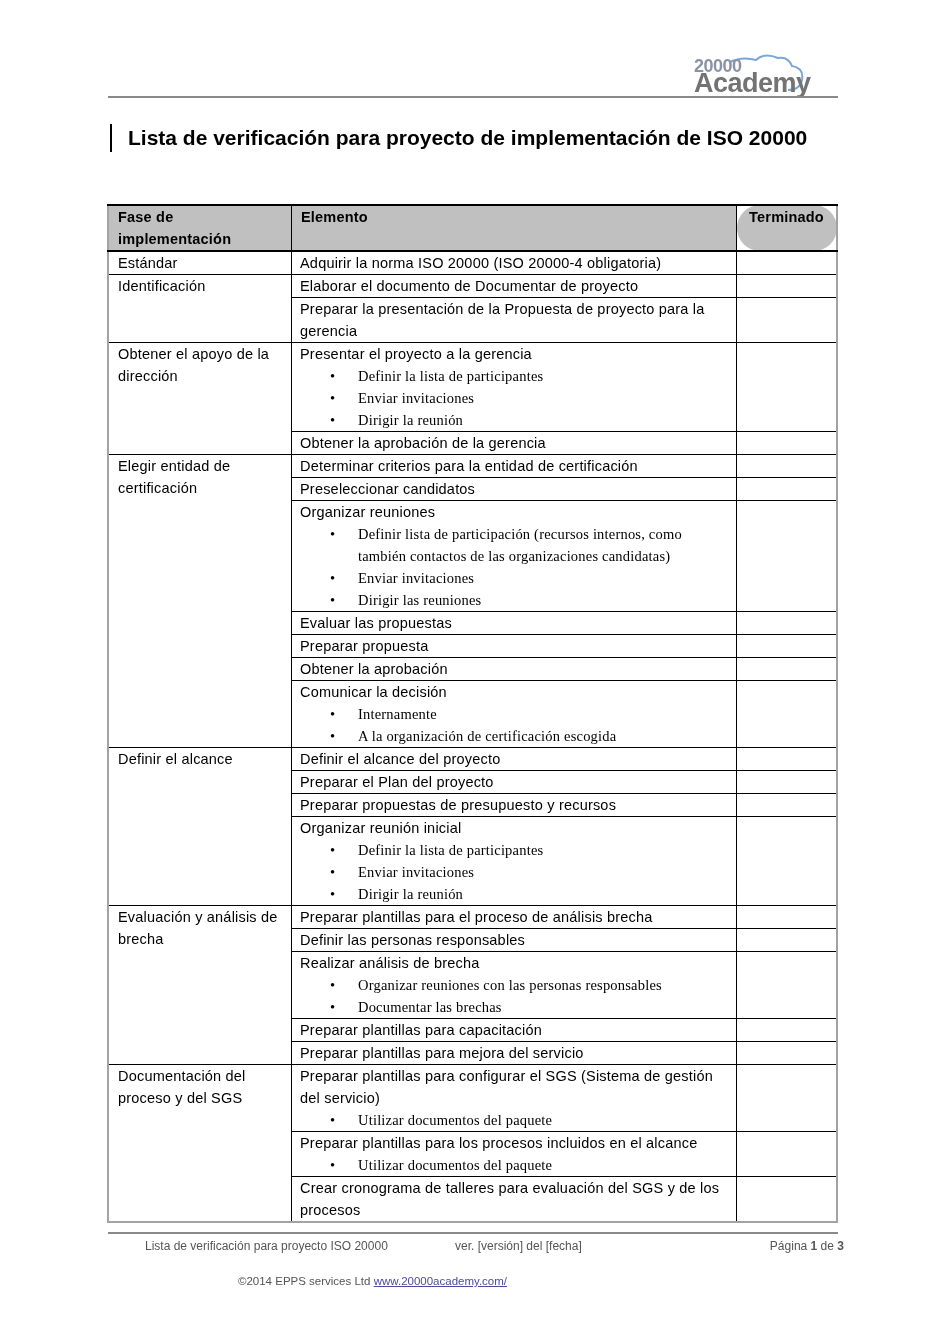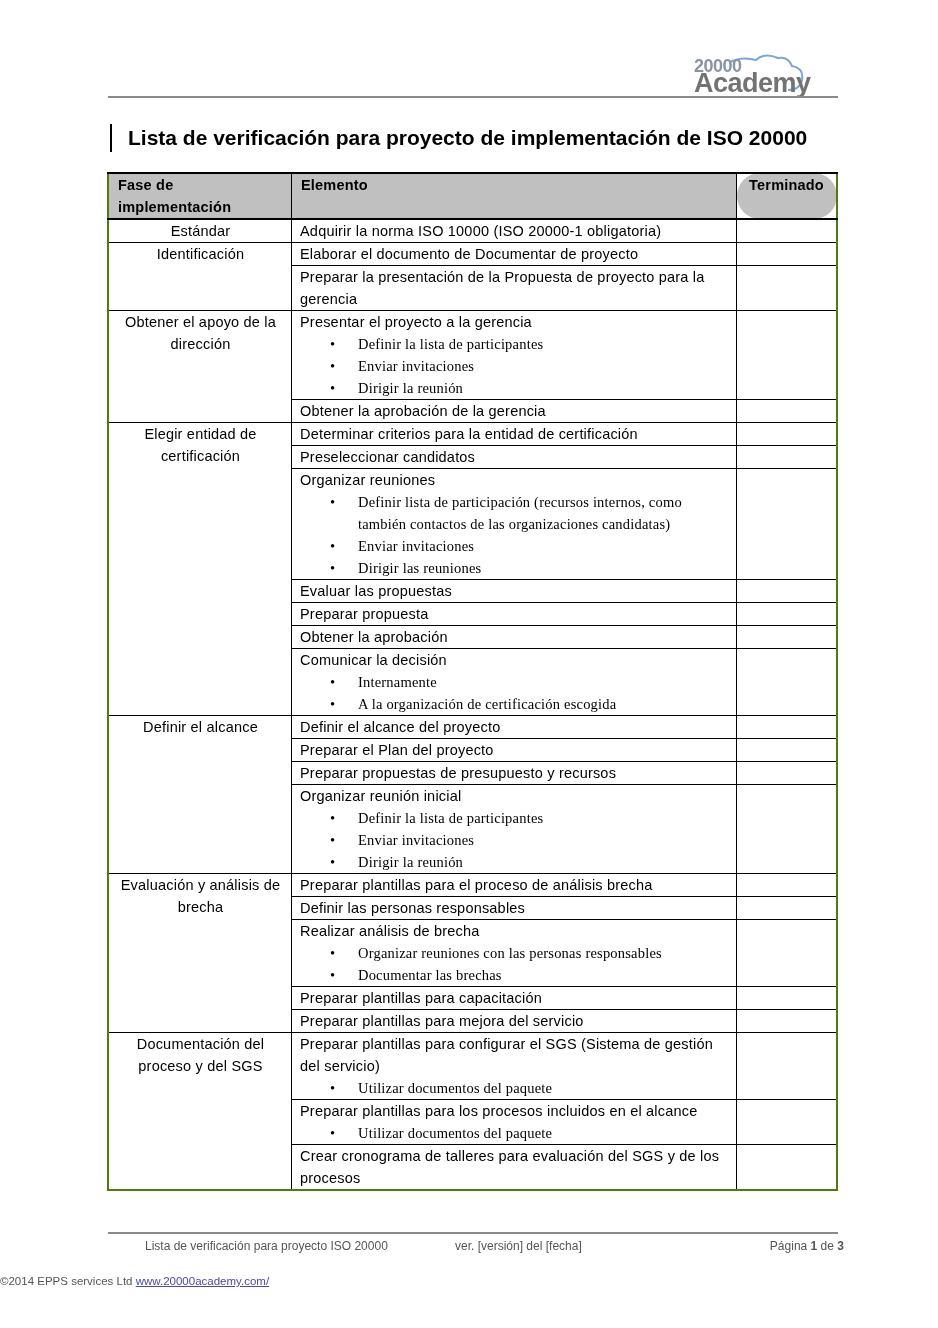--- a/index.html
+++ b/index.html
@@ -6,31 +6,31 @@
   body { width:938px; height:1328px; position:relative; font-family:"Liberation Sans", "DejaVu Sans", sans-serif; color:#000; overflow:hidden; }
   .logo { position:absolute; left:692px; top:56px; width:120px; height:40px; }
   .logo .num { position:absolute; left:2px; top:0; font-size:18px; font-weight:bold; color:#8a93a3; letter-spacing:-0.5px; }
   .logo .acad { position:absolute; left:2px; top:12px; font-size:27px; font-weight:bold; color:#737373; letter-spacing:-0.5px; }
   .logo svg { position:absolute; left:30px; top:-2px; }
   .header-rule { position:absolute; left:108px; top:96px; width:730px; height:2px; background:#8a8a8a; }
   .title { position:absolute; left:110px; top:124px; font-size:21px; font-weight:bold; border-left:2px solid #000; padding-left:16px; line-height:28px; white-space:nowrap; }
   table { position:absolute; left:107px; top:172px; width:731px; border-collapse:collapse; font-size:14.5px; letter-spacing:0.2px; }
   td, th { border:1.5px solid #000; vertical-align:top; padding:0 8px 0 9px; line-height:22px; text-align:left; }
   th { background:#c0c0c0; font-weight:bold; border-width:2px 1.5px; }
-  table { border:2px solid #4d7c0f; }
-  td.phase { width:165px;text-align:center; }
+  table { border:2px solid #a3a3a3;margin-top:32px; }
+  td.phase { width:165px; }
   td.done, th.done { width:82px;border-radius:23px; }
   th.done { text-align:center; padding:0; }
   .line { display:block; }
   .bullet { display:block; position:relative; padding-left:58px;font-family:Liberation Serif, serif; }
   .bullet::before { content:"•"; position:absolute; left:30px; top:0; }
   td.item { padding-left:8px; }
   .footer-rule { position:absolute; left:108px; top:1232px; width:730px; height:1.5px; background:#8a8a8a; }
   .footer { position:absolute; top:1239px; font-size:12px; color:#555; white-space:nowrap;margin-left:28px; }
-  .copyright { position:absolute; top:1275px; left:0; width:745px; text-align:left; font-size:11.5px; color:#555; }
+  .copyright { position:absolute; top:1275px; left:0; width:745px; text-align:center; font-size:11.5px; color:#555; }
   .copyright a { color:#4a4aa0; text-decoration:underline; }
 </style>
 </head>
 <body>
 
 <div class="logo">
   <svg width="86" height="40" viewBox="0 0 86 40">
     <path d="M8 8 Q20 2 34 6 Q42 -2 56 4 Q66 2 70 12 Q82 14 80 26 Q78 36 66 36" fill="none" stroke="#7ba7d8" stroke-width="2"></path>
   </svg>
   <span class="num">20000</span>
@@ -45,21 +45,21 @@
     <tr>
       <th class="phase-h" style="width:165px">Fase de implementación</th>
       <th>Elemento</th>
       <th class="done">Terminado</th>
     </tr>
   </thead>
   <tbody id="tbody">
       <tr>
         <td class="phase" rowspan="1">Estándar</td>
         <td class="item">
-          <span class="line">Adquirir la norma ISO 10000 (ISO 20000-1 obligatoria)</span>
+          <span class="line">Adquirir la norma ISO 20000 (ISO 20000-4 obligatoria)</span>
         </td>
         <td class="done"></td>
       </tr>
       <tr>
         <td class="phase" rowspan="2">Identificación</td>
         <td class="item">
           <span class="line">Elaborar el documento de Documentar de proyecto</span>
         </td>
         <td class="done"></td>
       </tr>

